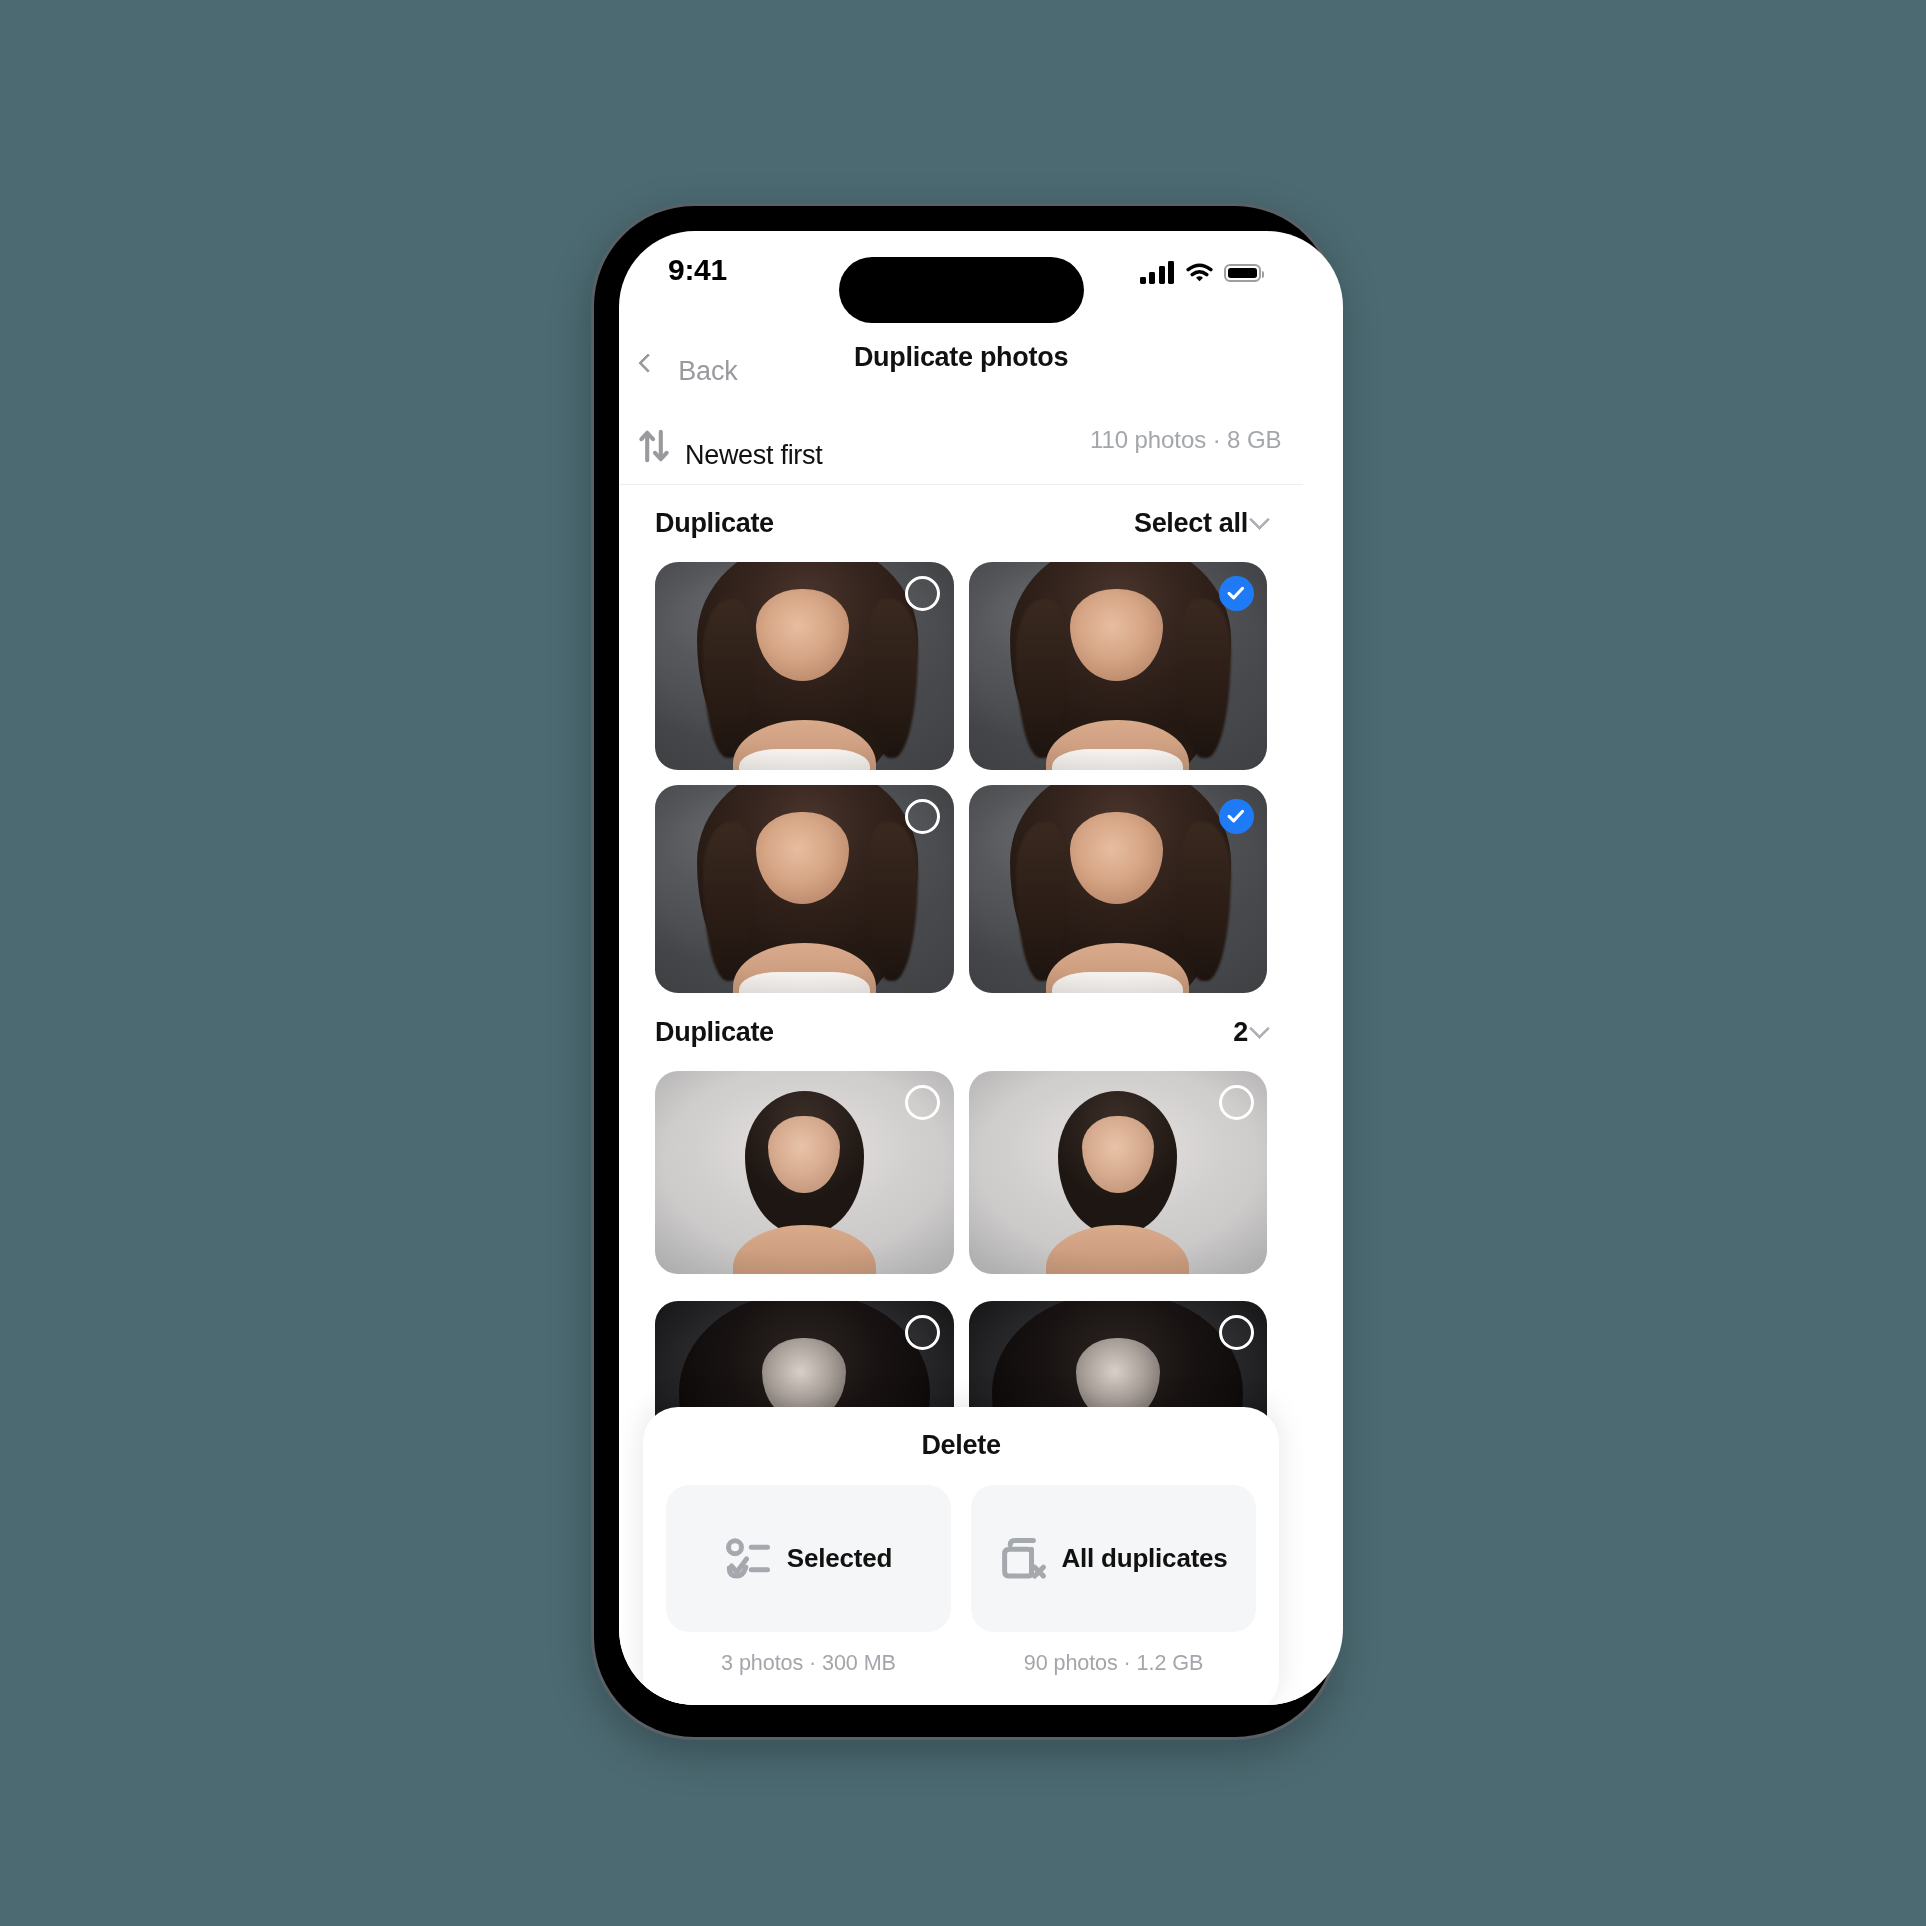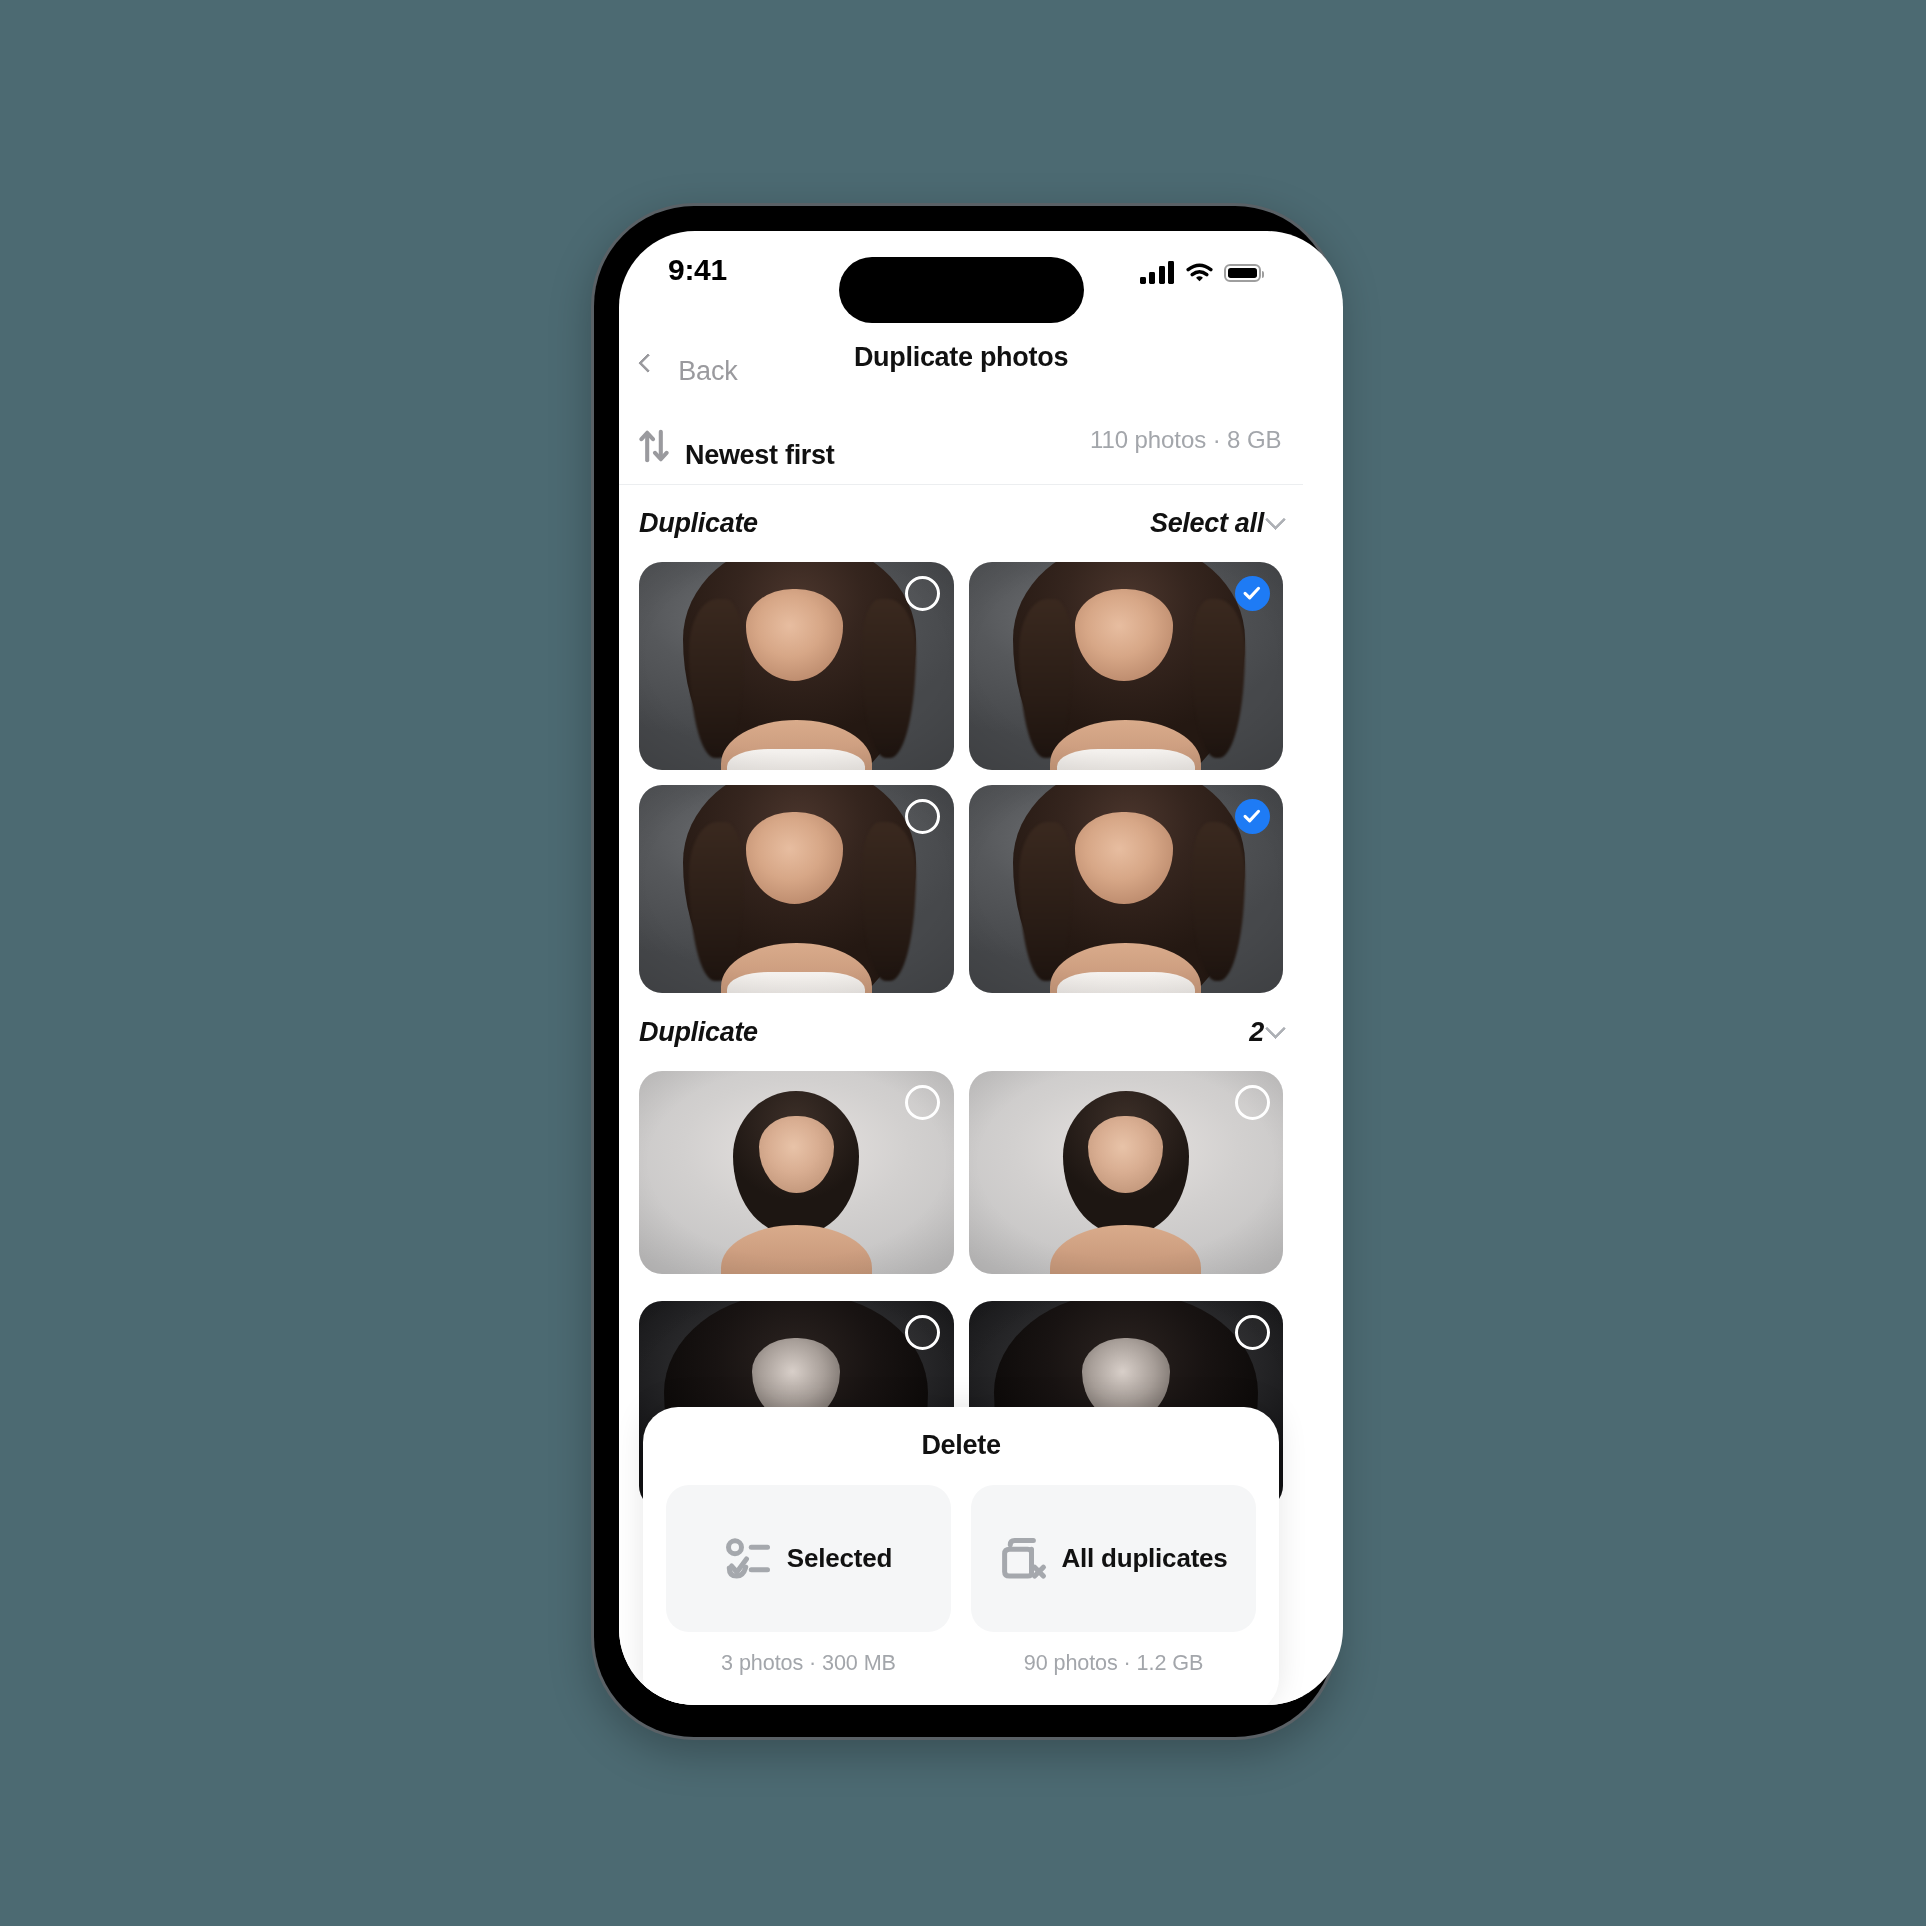--- a/index.html
+++ b/index.html
@@ -171,21 +171,21 @@
   #sort-left {
     position: absolute;
     left: 20px; top: 13.5px;
     display: flex;
     align-items: center;
     gap: 16px;
     cursor: pointer;
   }
   #sort-label {
     font-size: 27px;
-    font-weight: 700;
+    font-weight: 400;
     color: #111;
     letter-spacing: -0.3px;
     margin-top: 18px;
   }
   #photo-count {
     position: absolute;
     right: 21.6px; top: 17.6px;
     font-size: 24px;
     color: #a3a6ab;
     letter-spacing: -0.1px;
@@ -194,21 +194,21 @@
   
   #content {
     position: absolute;
     left: 0; top: 253px;
     width: 684px;
     height: 1221px;
     overflow: hidden;
     background: #fff;
   }
 
-  .group { padding: 0 20px; font-style: italic; }
+  .group { padding: 0 36px; }
   .group-header {
     height: 78px;
     display: flex;
     align-items: center;
     justify-content: space-between;
   }
   .group-title {
     font-size: 27px;
     font-weight: 700;
     color: #111;

